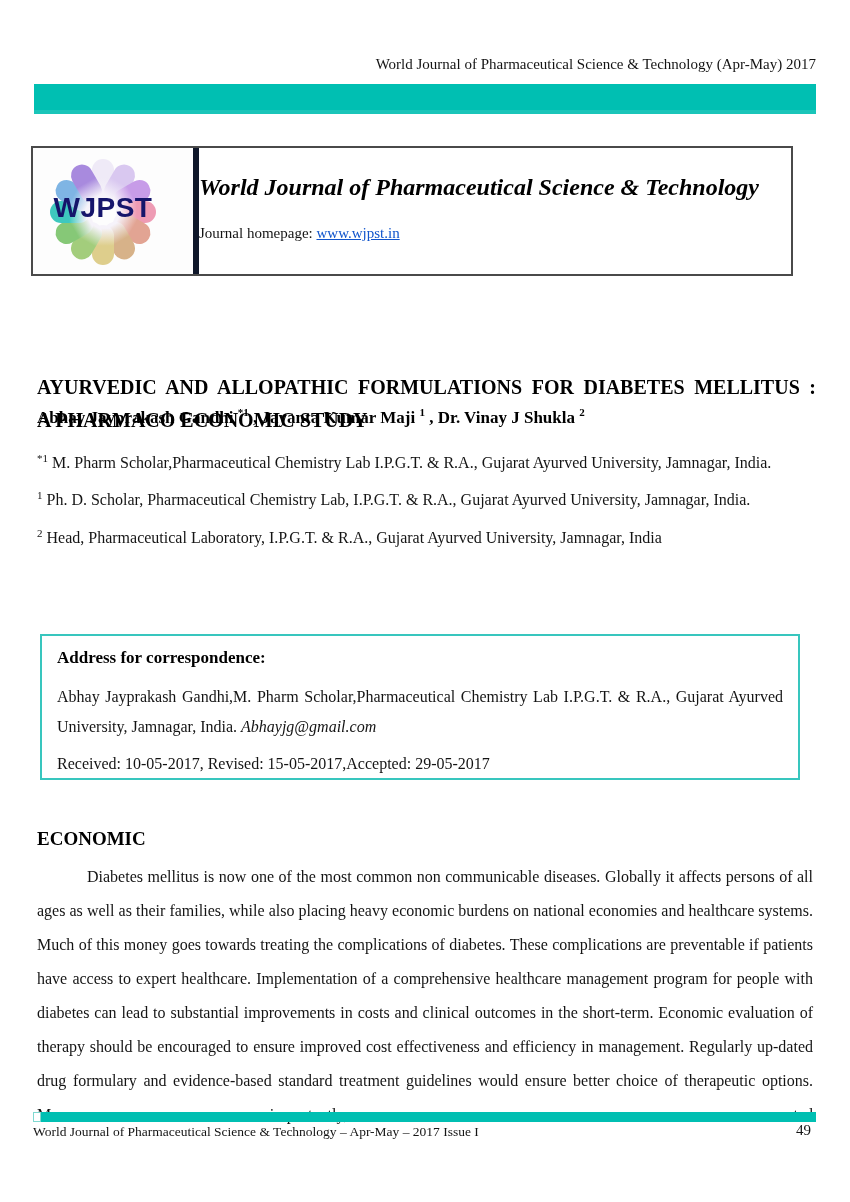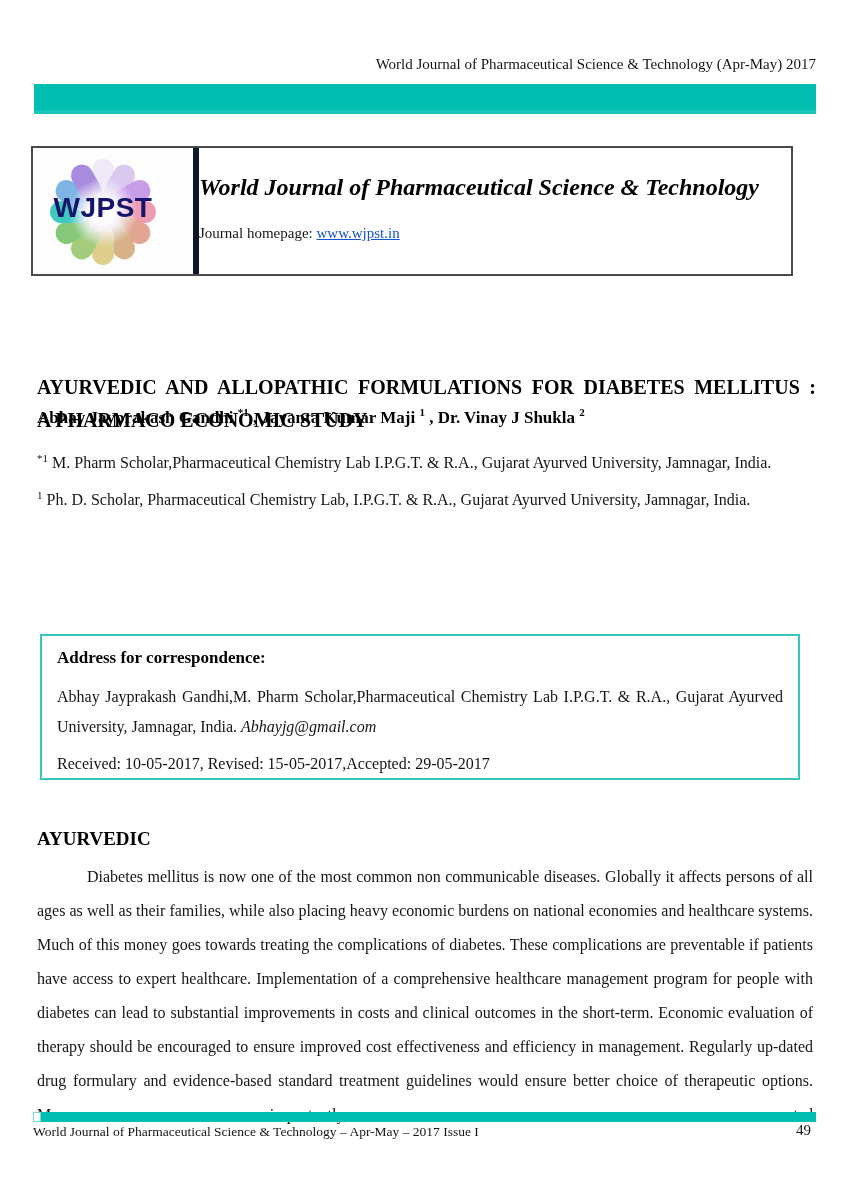--- a/index.html
+++ b/index.html
@@ -150,29 +150,30 @@
   <div class="abs" id="article-title">
     <div class="just">AYURVEDIC AND ALLOPATHIC FORMULATIONS FOR DIABETES MELLITUS :</div>
     <div>A PHARMACO ECONOMIC STUDY</div>
   </div>
 
   <div class="abs" id="authors"><span>Abhay Jayprakash Gandhi </span><sup>*1</sup><span> , Jayanta Kumar Maji </span><sup>1</sup><span> , Dr. Vinay J Shukla </span><sup>2</sup></div>
 
   <div class="abs" id="affiliations">
     <div class="affiliation"><sup>*1</sup><span> M. Pharm Scholar,Pharmaceutical Chemistry Lab I.P.G.T. &amp; R.A., Gujarat Ayurved University, Jamnagar, India.</span></div>
     <div class="affiliation"><sup>1</sup><span> Ph. D. Scholar, Pharmaceutical Chemistry Lab, I.P.G.T. &amp; R.A., Gujarat Ayurved University, Jamnagar, India.</span></div>
+    <div class="affiliation"><sup>2</sup><span> Head, Pharmaceutical Laboratory, I.P.G.T. &amp; R.A., Gujarat Ayurved University, Jamnagar, India</span></div>
   </div>
 
   <div class="abs" id="corr-box">
     <div id="corr-heading">Address for correspondence:</div>
     <div id="corr-body"><span>Abhay Jayprakash Gandhi,M. Pharm Scholar,Pharmaceutical Chemistry Lab I.P.G.T. &amp; R.A., Gujarat Ayurved University, Jamnagar, India. </span><span id="corr-email">Abhayjg@gmail.com</span></div>
     <div id="corr-dates">Received: 10-05-2017, Revised: 15-05-2017,Accepted: 29-05-2017</div>
   </div>
 
-  <div class="abs" id="abstract-heading">AYURVEDIC</div>
+  <div class="abs" id="abstract-heading">ECONOMIC</div>
 
   <div class="abs" id="abstract-para">Diabetes mellitus is now one of the most common non communicable diseases. Globally it affects persons of all ages as well as their families, while also placing heavy economic burdens on national economies and healthcare systems. Much of this money goes towards treating the complications of diabetes. These complications are preventable if patients have access to expert healthcare. Implementation of a comprehensive healthcare management program for people with diabetes can lead to substantial improvements in costs and clinical outcomes in the short-term. Economic evaluation of therapy should be encouraged to ensure improved cost effectiveness and efficiency in management. Regularly up-dated drug formulary and evidence-based standard treatment guidelines would ensure better choice of therapeutic options. More importantly, a concerted</div>
 
   <div class="abs" id="footer-bar">
     <div class="notch"></div>
     <div class="bar"></div>
   </div>
   <div class="abs" id="footer-text-left">World  Journal of Pharmaceutical Science &amp; Technology – Apr-May – 2017 Issue I</div>
   <div class="abs" id="footer-page-num">49</div>
 

